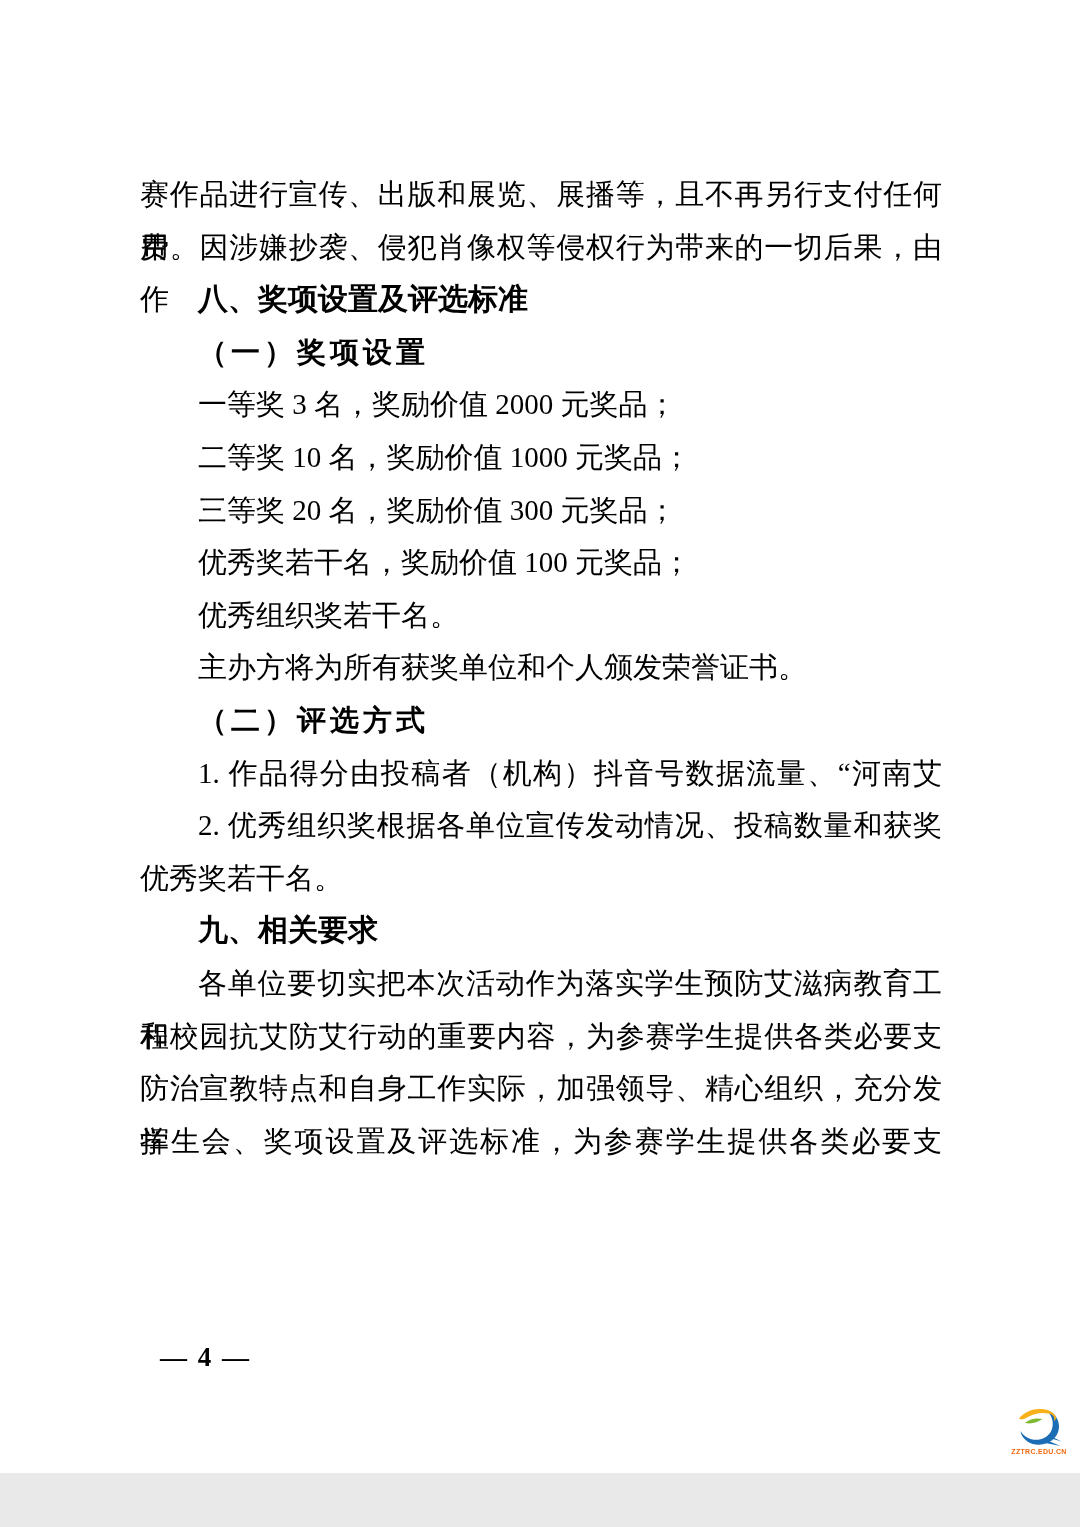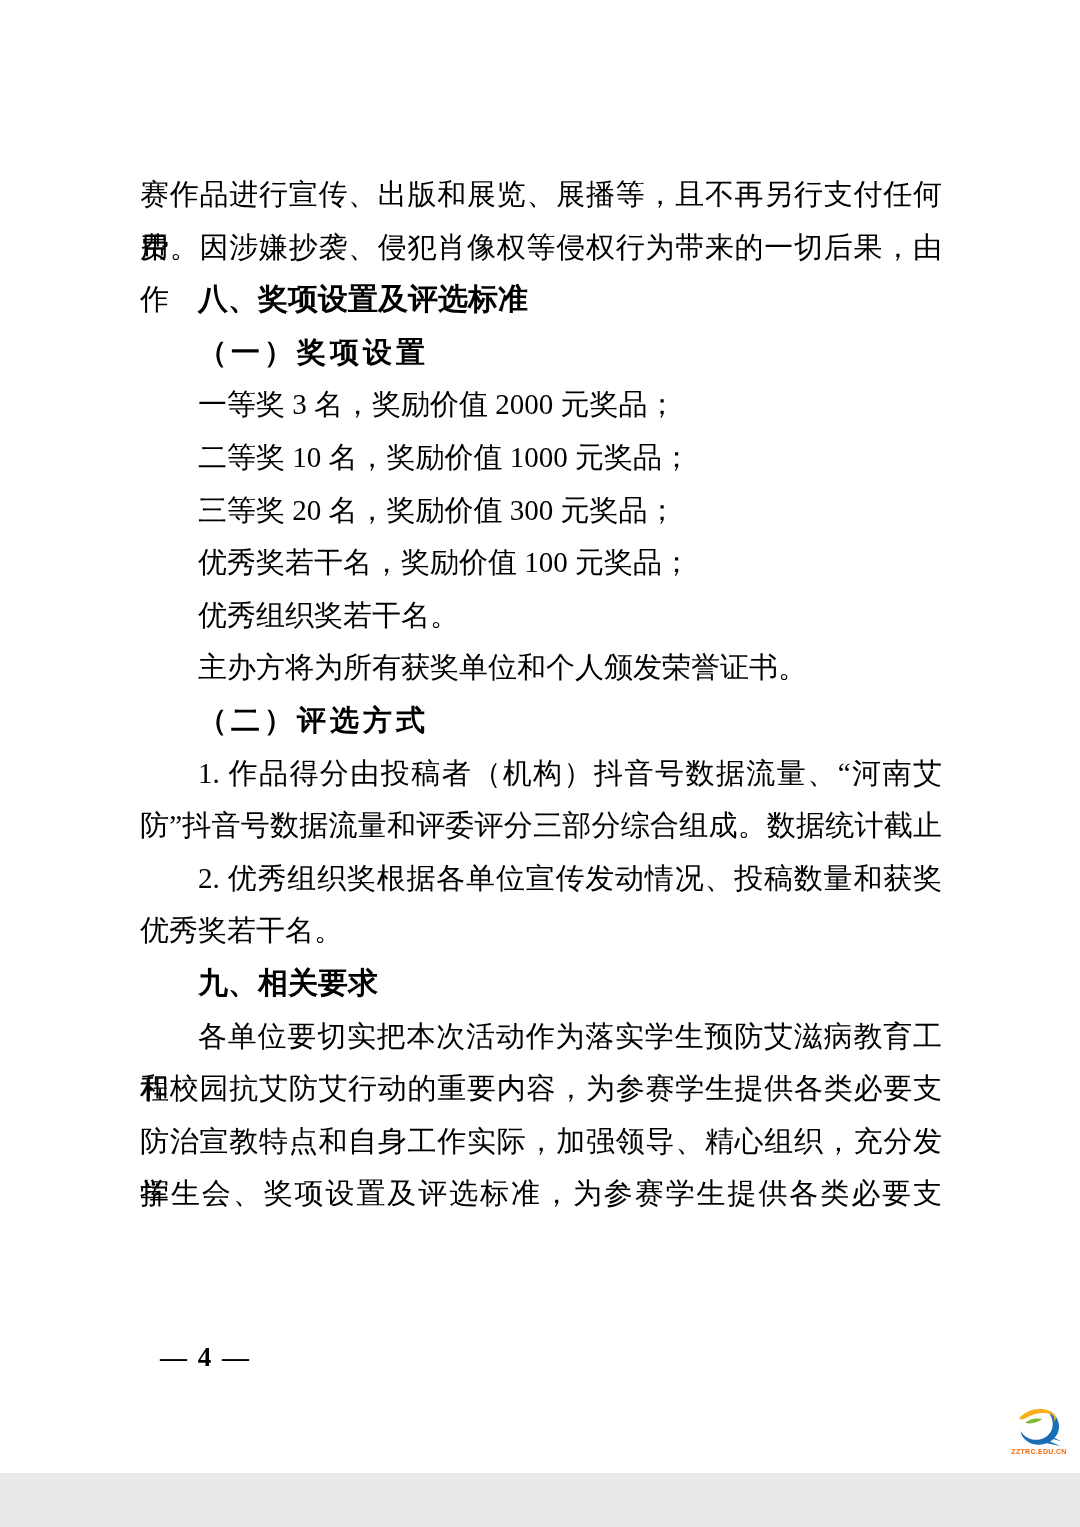--- a/index.html
+++ b/index.html
@@ -80,21 +80,20 @@
       <p class="line hei indent">八、奖项设置及评选标准</p>
       <p class="line kai indent">（一）奖项设置</p>
       <p class="line body indent">一等奖 3 名，奖励价值 2000 元奖品；</p>
       <p class="line body indent">二等奖 10 名，奖励价值 1000 元奖品；</p>
       <p class="line body indent">三等奖 20 名，奖励价值 300 元奖品；</p>
       <p class="line body indent">优秀奖若干名，奖励价值 100 元奖品；</p>
       <p class="line body indent">优秀组织奖若干名。</p>
       <p class="line body indent">主办方将为所有获奖单位和个人颁发荣誉证书。</p>
       <p class="line kai indent">（二）评选方式</p>
       <p class="line body indent fill">1. 作品得分由投稿者（机构）抖音号数据流量、“河南艾</p>
-      <p class="line body fill">防”抖音号数据流量和评委评分三部分综合组成。数据统计截止</p>
       <p class="line body indent fill">2. 优秀组织奖根据各单位宣传发动情况、投稿数量和获奖</p>
       <p class="line body">优秀奖若干名。</p>
       <p class="line hei indent">九、相关要求</p>
       <p class="line body indent fill">各单位要切实把本次活动作为落实学生预防艾滋病教育工程</p>
       <p class="line body fill">和校园抗艾防艾行动的重要内容，为参赛学生提供各类必要支</p>
       <p class="line body fill">防治宣教特点和自身工作实际，加强领导、精心组织，充分发挥</p>
       <p class="line body fill">学生会、奖项设置及评选标准，为参赛学生提供各类必要支</p>
     </div>
 
   <div class="pagenum">— 4 —</div>

